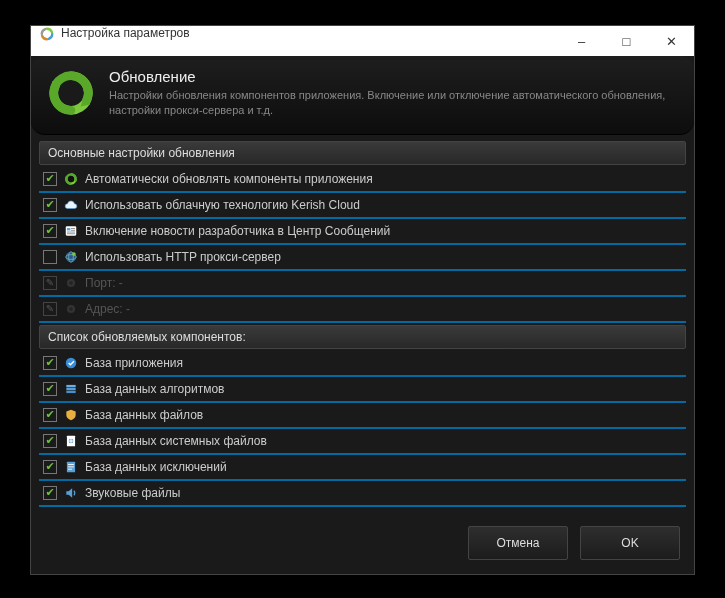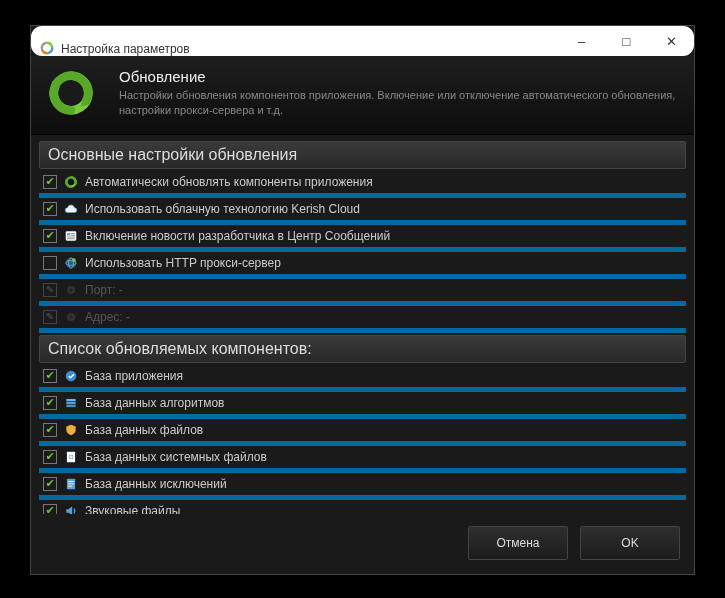--- a/index.html
+++ b/index.html
@@ -20,44 +20,44 @@
     height: 550px;
     background: #1a1a1a;
     border: 1px solid #444;
     display: flex;
     flex-direction: column;
   }
   .titlebar {
     height: 30px;
     background: #fff;
     display: flex;
-    align-items: flex-end;
+    align-items: flex-start;
     padding-left: 8px;
     color: #333;
     font-size: 12px;
-    border-radius: 11px;
   }
   .titlebar .title-icon {
     width: 16px; height: 16px; margin-right: 6px;
     display: flex; align-items: center; justify-content: center;
   }
   .titlebar .spacer { flex: 1; }
   .winbtn {
     width: 45px; height: 30px;
     display: flex; align-items: center; justify-content: center;
     font-size: 13px; color: #333;
     font-family: "Segoe UI Symbol", sans-serif;
   }
   .header {
     background: linear-gradient(to bottom, #1e1e1e, #0d0d0d);
     padding: 12px 16px 16px 16px;
     display: flex;
     align-items: center;
-    gap: 24px;
+    gap: 14px;
     border-bottom: 1px solid #000;
+    border-radius: 14px;
   }
   .header-icon {
     width: 48px; height: 48px; flex-shrink: 0;
     display: flex; align-items: center; justify-content: center;
   }
   .header-text h1 {
     font-size: 15px; font-weight: 400; color: #eee; margin-bottom: 3px;
   }
   .header-text p {
     font-size: 11px; color: #888; line-height: 1.35;
@@ -65,29 +65,29 @@
   .content {
     flex: 1;
     padding: 6px 8px 0 8px;
     overflow: hidden;
   }
   .section-header {
     background: linear-gradient(to bottom, #3a3a3a, #282828);
     border: 1px solid #444;
     border-radius: 2px;
     padding: 4px 8px;
-    font-size: 16px;
+    font-size: 12px;
     color: #ddd;
     margin-bottom: 2px;
   }
   .item-row {
     display: flex;
     align-items: center;
     padding: 3px 4px;
-    border-bottom: 5px solid #0369a1;
+    border-bottom: 2px solid #0369a1;
     gap: 6px;
     min-height: 26px;
   }
   .checkbox {
     width: 14px; height: 14px;
     border: 1px solid #777;
     background: #1a1a1a;
     display: flex; align-items: center; justify-content: center;
     flex-shrink: 0;
     font-size: 11px;

